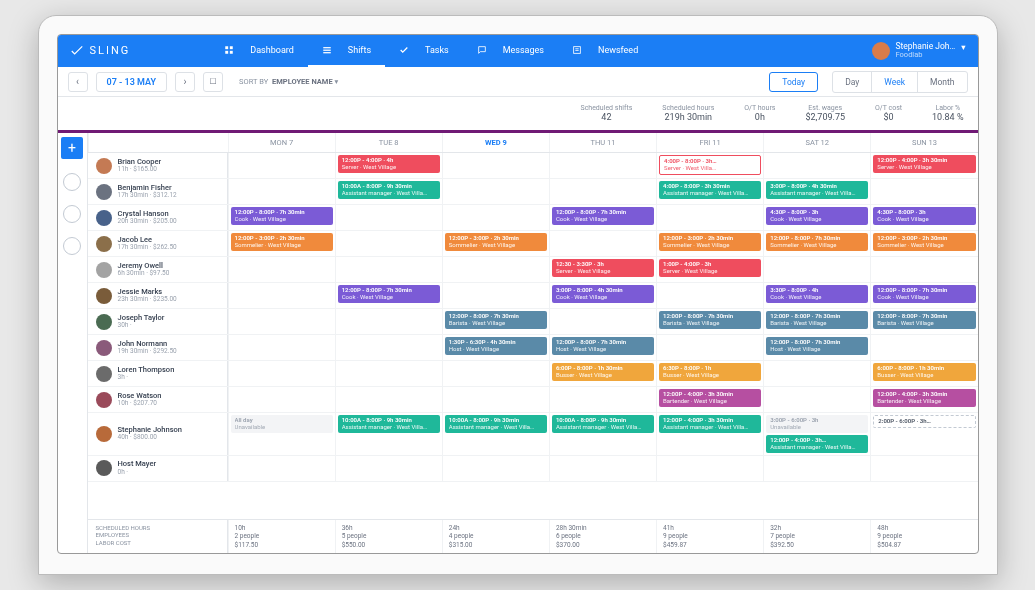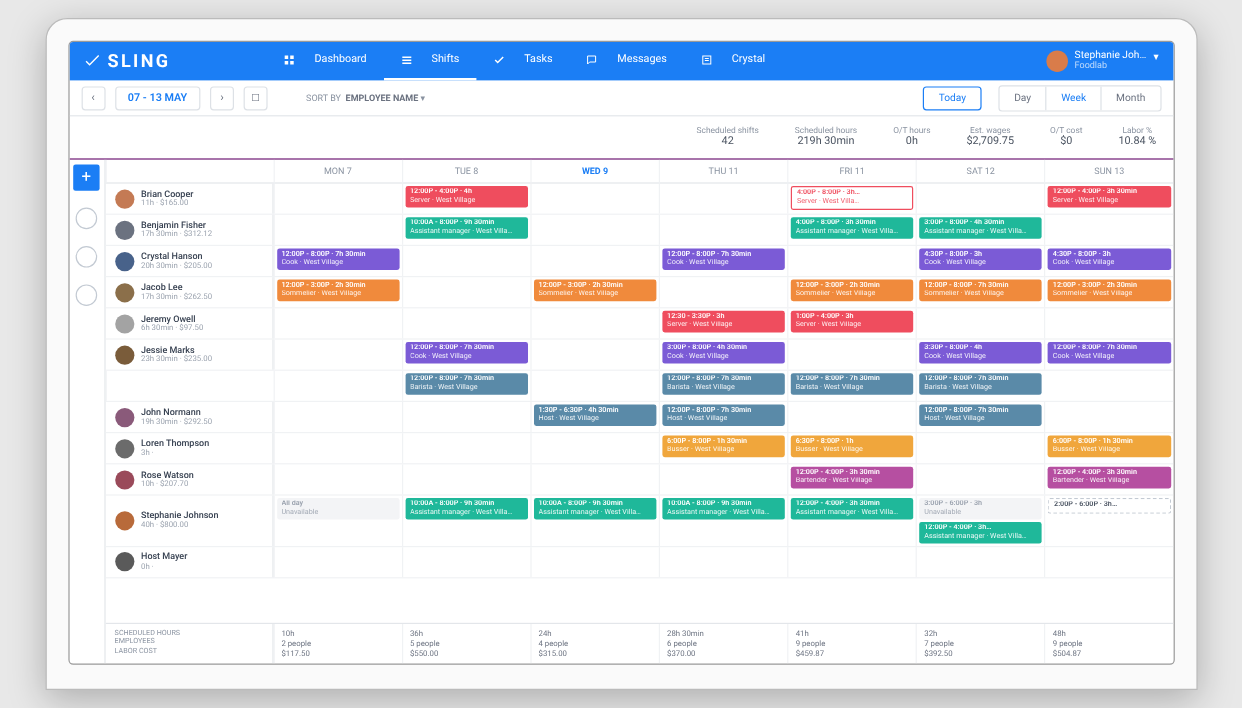--- a/index.html
+++ b/index.html
@@ -1,41 +1,41 @@
 <!DOCTYPE html>
 <html><head>
 <meta charset="utf-8">
 <style>
 *{box-sizing:border-box;margin:0;padding:0;font-family:-apple-system,BlinkMacSystemFont,"Segoe UI",Roboto,sans-serif}
 body{background:#e8e8e8;display:flex;justify-content:center;align-items:center;height:590px;width:1035px;overflow:hidden}
 .laptop{width:960px;height:560px;background:#fafafa;border:1px solid #bbb;border-radius:18px 18px 0 0;padding:18px 18px 0;position:relative;box-shadow:0 8px 30px rgba(0,0,0,.25)}
 .screen{width:100%;height:520px;background:#fff;border:1px solid #999;border-radius:4px;overflow:hidden;display:flex;flex-direction:column;font-size:8px}
 .topbar{height:32px;background:linear-gradient(90deg,#1b7ef5,#1b7ef5);color:#fff;display:flex;align-items:center;padding:0 12px}
-.logo{font-weight:700;letter-spacing:2px;font-size:15px;display:flex;align-items:center;gap:6px}
+.logo{font-weight:400;letter-spacing:2px;font-size:11px;display:flex;gap:6px}
 .logo svg{width:14px;height:14px}
 .nav{display:flex;gap:0;margin-left:80px}
 .nav-item{display:flex;align-items:center;gap:16px;padding:0 14px;height:32px;cursor:pointer;font-size:9px;border-bottom:2px solid transparent}
 .nav-item.active{border-bottom-color:#fff}
 .nav-item svg{width:10px;height:10px}
 .user{margin-left:auto;display:flex;align-items:flex-start;gap:6px;font-size:8.5px}
 .avatar{width:18px;height:18px;border-radius:50%;background:#d97c4a}
 .user-meta{line-height:1.1}
 .user-sub{opacity:.7;font-size:7.5px}
 .subbar{height:30px;border-bottom:1px solid #e3e6ea;display:flex;align-items:center;padding:0 10px;gap:8px}
 .chev{width:20px;height:20px;border:1px solid #dde1e6;border-radius:3px;display:flex;align-items:center;justify-content:center;cursor:pointer;color:#6b7280;font-size:10px}
 .date-range{border:1px solid #dde1e6;border-radius:3px;padding:0 10px;height:20px;display:flex;align-items:center;color:#1b7ef5;font-weight:600;font-size:9px}
-.sort{color:#8a93a1;font-size:7.5px;margin-left:24px}
+.sort{color:#8a93a1;font-size:7.5px;margin-left:8px}
 .sort b{color:#6b7280;margin-left:2px}
 .spacer{flex:1}
 .seg{display:flex;border:1px solid #dde1e6;border-radius:3px;overflow:hidden;margin-left:6px}
 .seg-btn{padding:0 12px;height:20px;display:flex;align-items:center;font-size:8.5px;color:#6b7280;cursor:pointer;border-left:1px solid #dde1e6}
 .seg-btn:first-child{border-left:none}
 .seg-btn.today{color:#1b7ef5;border:1px solid #1b7ef5;border-radius:3px}
 .seg-btn.active{color:#1b7ef5}
-.stats{height:36px;display:flex;align-items:center;justify-content:flex-end;padding:0 14px;gap:30px;border-bottom:1px solid #701a75}
+.stats{height:36px;display:flex;align-items:center;justify-content:flex-end;padding:0 14px;gap:30px;border-bottom:3px solid #701a75}
 .stat{text-align:center;line-height:1.2}
 .stat-lbl{font-size:7px;color:#8a93a1}
 .stat-val{font-size:9px;color:#4a5361}
 .main{flex:1;display:flex;overflow:hidden}
 .iconbar{width:30px;border-right:1px solid #e3e6ea;display:flex;flex-direction:column;align-items:center;padding-top:0;gap:14px}
 .add-btn{width:22px;height:22px;background:#1b7ef5;color:#fff;display:flex;align-items:center;justify-content:center;font-size:14px;cursor:pointer;margin-top:4px;border-radius:2px}
 .sideicon{width:18px;height:18px;border:1.5px solid #c3cad3;border-radius:50%;cursor:pointer}
 .grid{flex:1;display:flex;flex-direction:column;overflow:hidden}
 .daybar{display:grid;grid-template-columns:140px repeat(7,1fr);border-bottom:1px solid #e3e6ea;height:20px}
 .daybar div{display:flex;align-items:center;justify-content:center;font-size:7.5px;color:#8a93a1;border-left:1px solid #f0f2f4}
@@ -102,21 +102,21 @@
               <path d="M4 4h16v12H8l-4 4z"></path>
             </svg>
             <span>Messages</span>
           </div>
       <div class="nav-item">
             <svg viewBox="0 0 24 24" fill="none" stroke="#fff" stroke-width="2">
               <rect x="4" y="4" width="16" height="16"></rect>
               <line x1="8" y1="9" x2="16" y2="9"></line>
               <line x1="8" y1="13" x2="16" y2="13"></line>
             </svg>
-            <span>Crystal</span>
+            <span>Newsfeed</span>
           </div>
     </div>
     <div class="user">
       <div class="avatar"></div>
       <div class="user-meta">
         <div>Stephanie Joh…</div>
         <div class="user-sub">Foodlab</div>
       </div>
       <span>▾</span>
     </div>
@@ -378,20 +378,27 @@
                 </div>
               </div>
               <div class="cell">
                 <div class="shift" style="background: rgb(123, 91, 214);">
                   <div class="shift-t">12:00P - 8:00P · 7h 30min</div>
                   <div class="shift-r">Cook · West Village</div>
                 </div>
               </div>
             </div>
             <div class="row">
+              <div class="emp">
+                <div class="emp-av" style="background:#4a6b52"></div>
+                <div class="emp-info">
+                  <div class="emp-name">Joseph Taylor</div>
+                  <div class="emp-sub">30h ·</div>
+                </div>
+              </div>
               <div class="cell"></div>
               <div class="cell"></div>
               <div class="cell">
                 <div class="shift" style="background: rgb(90, 138, 168);">
                   <div class="shift-t">12:00P - 8:00P · 7h 30min</div>
                   <div class="shift-r">Barista · West Village</div>
                 </div>
               </div>
               <div class="cell"></div>
               <div class="cell">

